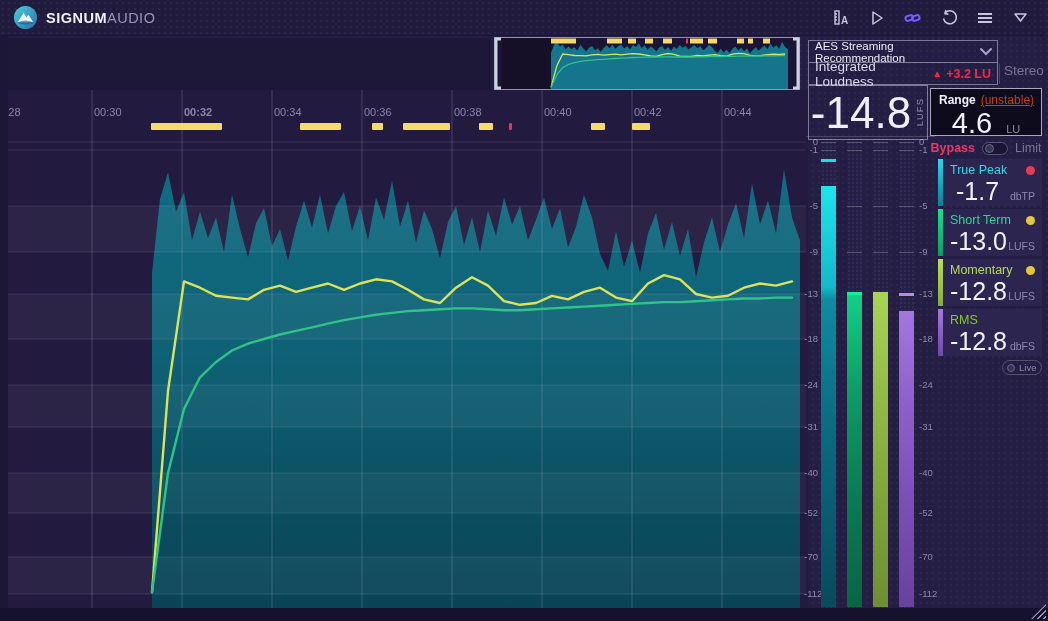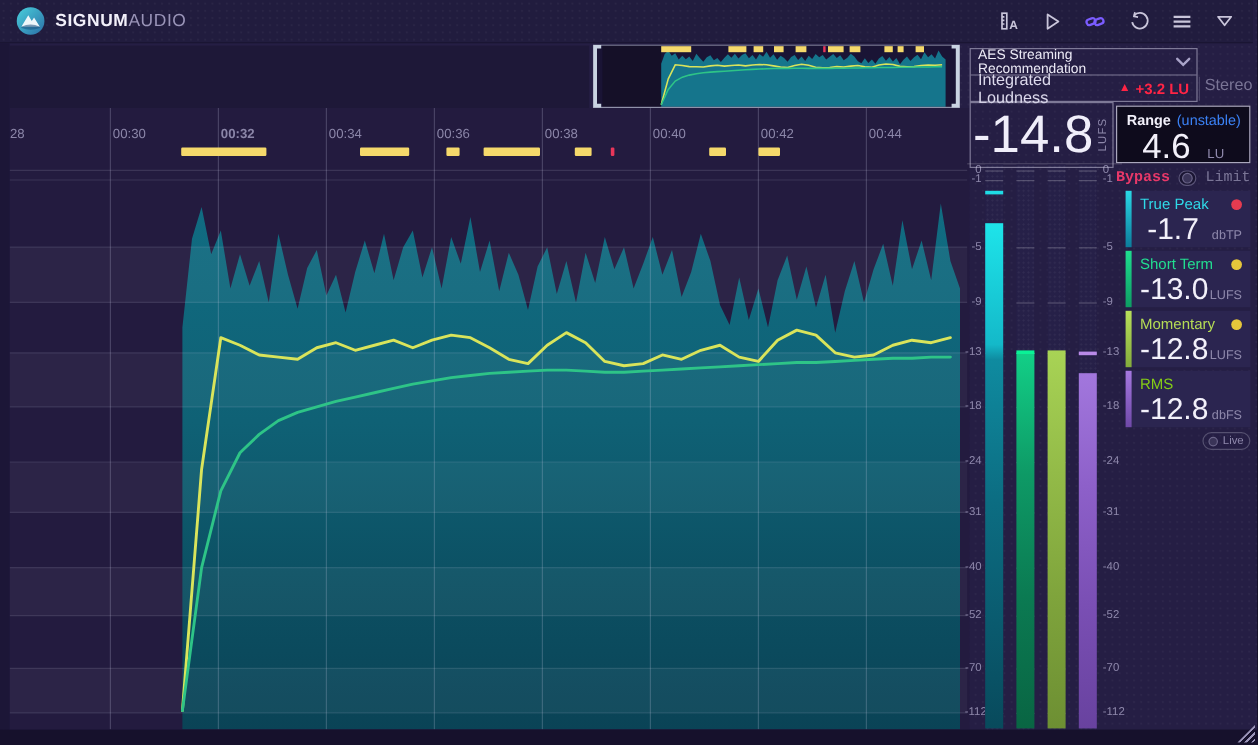--- a/index.html
+++ b/index.html
@@ -56,25 +56,25 @@
   .warn .tri{font-size:10px;}
   .stereo{position:absolute;left:1004px;top:63px;font-size:13.5px;color:#7a7596;}
   .vdiv{position:absolute;left:999px;top:64px;width:1px;height:20px;background:#4a4468;}
   .bigbox{position:absolute;left:808px;top:85px;width:120px;height:55px;border:1px solid rgba(200,196,220,0.55);
     display:flex;align-items:center;justify-content:center;}
   .bigval{font-size:44px;font-weight:300;color:#f0eefa;letter-spacing:0px;line-height:1;}
   .bigunit{writing-mode:vertical-rl;transform:rotate(180deg);font-size:9.5px;color:#8f89ac;margin-left:3px;letter-spacing:1px;}
   .rangebox{position:absolute;left:930px;top:88px;width:112px;height:48px;border:1px solid rgba(210,206,230,0.8);background:#0e0b1c;padding:4px 8px 2px 8px;}
   .rangetitle{font-size:12px;display:flex;gap:5px;}
   .rangetitle .r{color:#f2f0fa;font-weight:bold;}
-  .rangetitle .u{color:#3b82f6;}
+  .rangetitle .u{color:#c2410c;text-decoration:underline;}
   .rangeval{display:flex;align-items:baseline;justify-content:center;gap:14px;}
   .rangeval .v{font-size:29px;font-weight:300;color:#f2f0fa;}
   .rangeval .un{font-size:11px;color:#8f89ac;}
-  .bypassrow{position:absolute;left:930px;top:139px;width:112px;height:18px;display:flex;align-items:center;justify-content:center;gap:7px;font-size:12.5px;font-family:Liberation Mono, monospace;}
+  .bypassrow{position:absolute;left:930px;top:139px;width:112px;height:18px;display:flex;align-items:center;justify-content:center;gap:7px;font-size:12.5px;}
   .bypassrow .by{color:#e83869;font-weight:bold;}
   .bypassrow .li{color:#7a7596;}
   .toggle{width:26px;height:13px;border:1px solid #5a5478;border-radius:7px;background:#1a1532;position:relative;cursor:pointer;}
   .toggle .knob{position:absolute;left:2px;top:1px;width:9px;height:9px;border-radius:50%;background:#3a3458;border:1px solid #6a6488;}
   
   .card{position:absolute;left:938px;width:104px;height:47px;background:#2b2550;padding:4px 7px 3px 12px;}
   .accent{position:absolute;left:0;top:0;width:5px;height:100%;}
   .cardtitle{font-size:12.5px;display:flex;align-items:center;}
   .cardtitle .t{flex:1;}
   .dot{width:9px;height:9px;border-radius:50%;}

